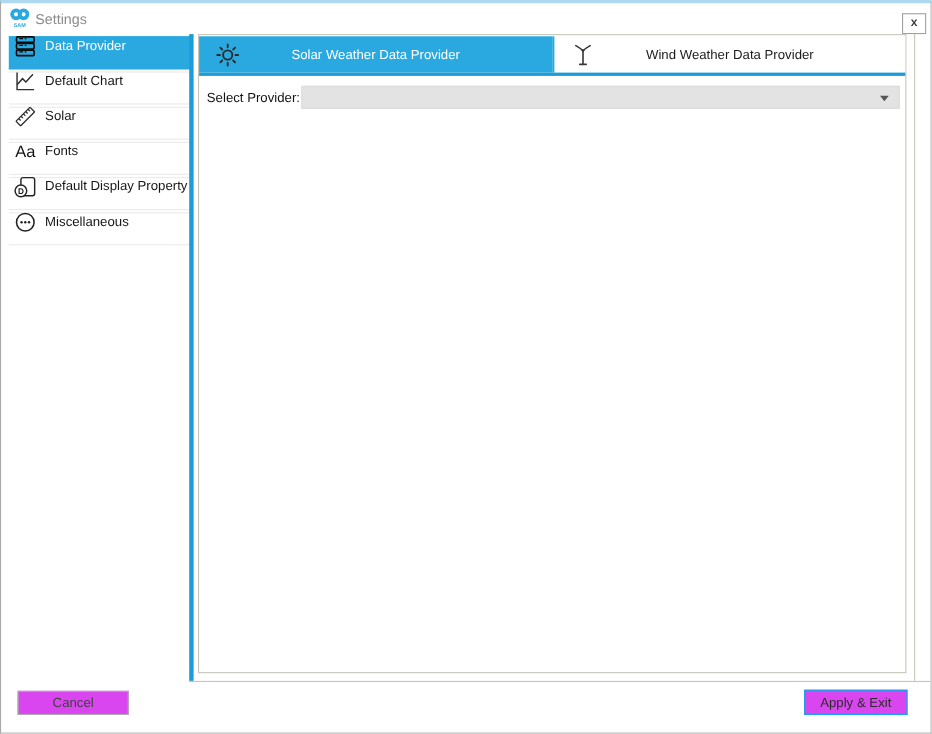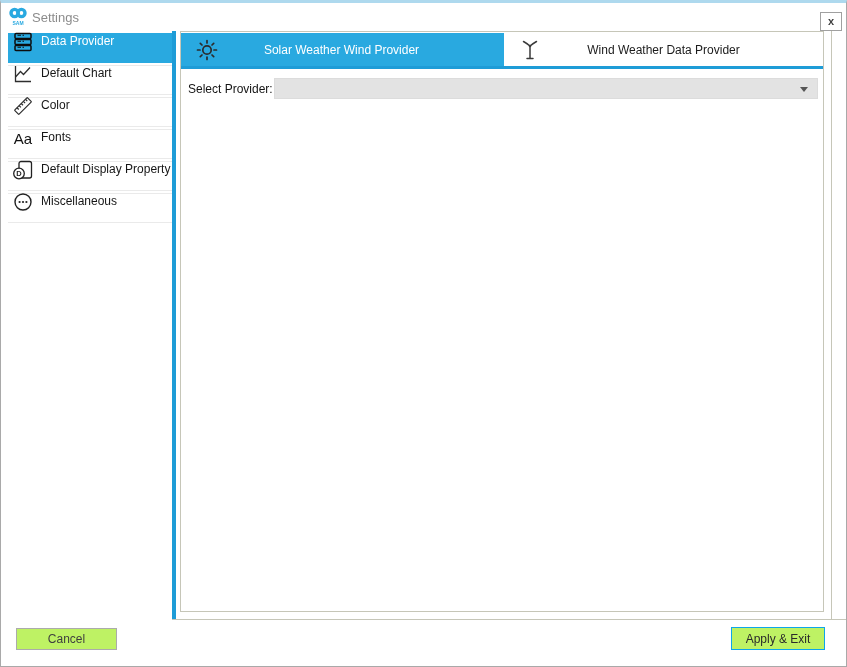--- a/index.html
+++ b/index.html
@@ -55,21 +55,21 @@
     background:#e3e3e3; border:1px solid #dcdcdc; cursor:default;
   }
   .dropdown-value { position:absolute; left:6px; top:3px; font-size:12px; color:#333; }
   .dropdown-arrow {
     position:absolute; right:9px; top:8px; width:0; height:0;
     border-left:4px solid transparent; border-right:4px solid transparent;
     border-top:5px solid #555;
   }
   
   .btn {
-    position:absolute; background:#bef264; font-size:12px;
+    position:absolute; background:#d946ef; font-size:12px;
     font-family:"Liberation Sans", sans-serif; cursor:default; padding:0;
   }
   .btn-cancel { left:15px; top:625px; width:101px; height:22px; border:1px solid #ababab; color:#3f3f3f; }
   .btn-apply  { left:730px; top:624px; width:94px; height:23px; border:1px solid #0ea5e9; color:#2b2b2b; }
 </style>
 </head>
 <body>
 
 <div class="window">
 
@@ -112,21 +112,21 @@
 
     <div class="side-item">
       <span class="side-icon">
         <svg width="22" height="22" viewBox="0 0 22 22" fill="none" stroke="#2e2e2e" stroke-width="1.2">
           <g transform="rotate(-45 11 11)">
             <rect x="2" y="8" width="18" height="6" rx="0.5"></rect>
             <path d="M5.5 8 V10.5 M8.5 8 V10.5 M11.5 8 V10.5 M14.5 8 V10.5 M17.5 8 V10.5"></path>
           </g>
         </svg>
       </span>
-      <span class="side-label">Color</span>
+      <span class="side-label">Solar</span>
     </div>
 
     <div class="side-item">
       <span class="side-icon">
         <span class="fonts-glyph">Aa</span>
       </span>
       <span class="side-label">Fonts</span>
     </div>
 
     <div class="side-item">
@@ -162,21 +162,21 @@
 
     <div class="tabbar">
       <div class="tab active">
         <span class="tab-icon">
           <svg width="28" height="28" viewBox="0 0 28 28" fill="none" stroke="#2b2b2b" stroke-width="1.7" stroke-linecap="round">
             <circle cx="14" cy="14" r="4.2"></circle>
             <path d="M14 4.5 V7 M14 21 V23.5 M4.5 14 H7 M21 14 H23.5
                      M7.3 7.3 L9 9 M19 19 L20.7 20.7 M20.7 7.3 L19 9 M9 19 L7.3 20.7"></path>
           </svg>
         </span>
-        <span class="tab-label">Solar Weather Wind Provider</span>
+        <span class="tab-label">Solar Weather Data Provider</span>
       </div>
       <div class="tab inactive">
         <span class="tab-icon">
           <svg width="28" height="28" viewBox="0 0 28 28" fill="none" stroke="#3a3a3a" stroke-width="1.5" stroke-linecap="round">
             <path d="M14 10 Q11 7.5 7.5 5.5"></path>
             <path d="M14 10 Q17 7.5 20.5 5.5"></path>
             <path d="M14 10 V22"></path>
             <path d="M11 22.5 H17"></path>
             <circle cx="14" cy="10" r="1.3" fill="#3a3a3a" stroke="none"></circle>
           </svg>

